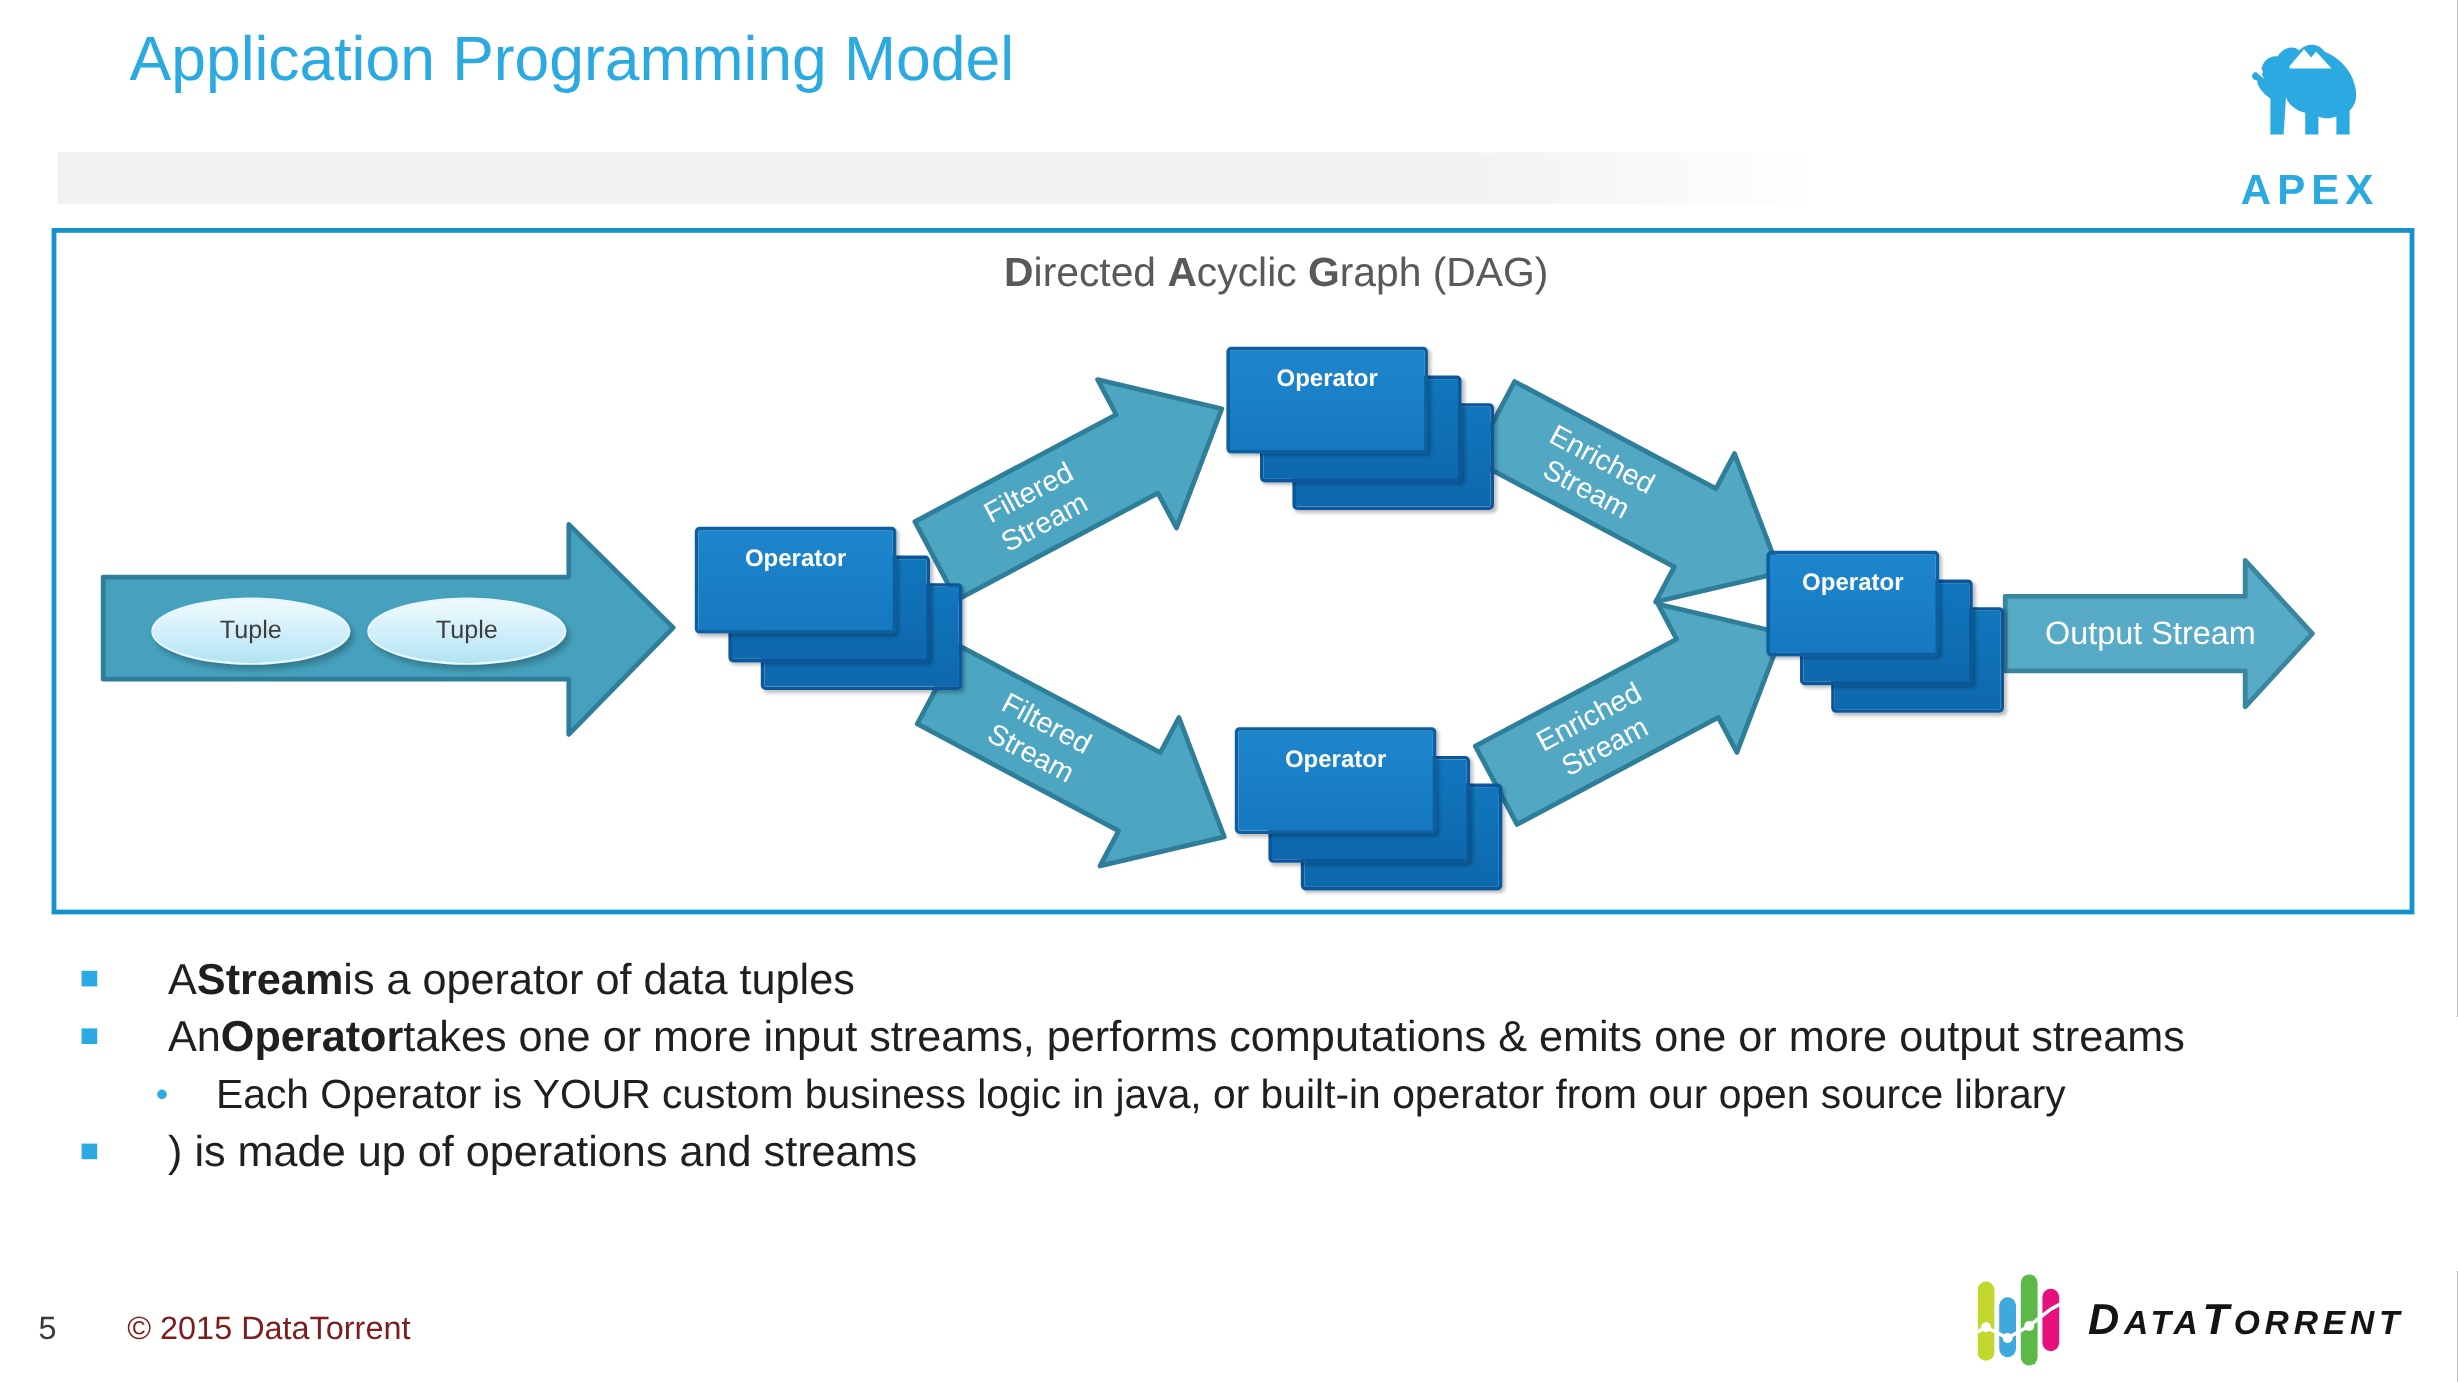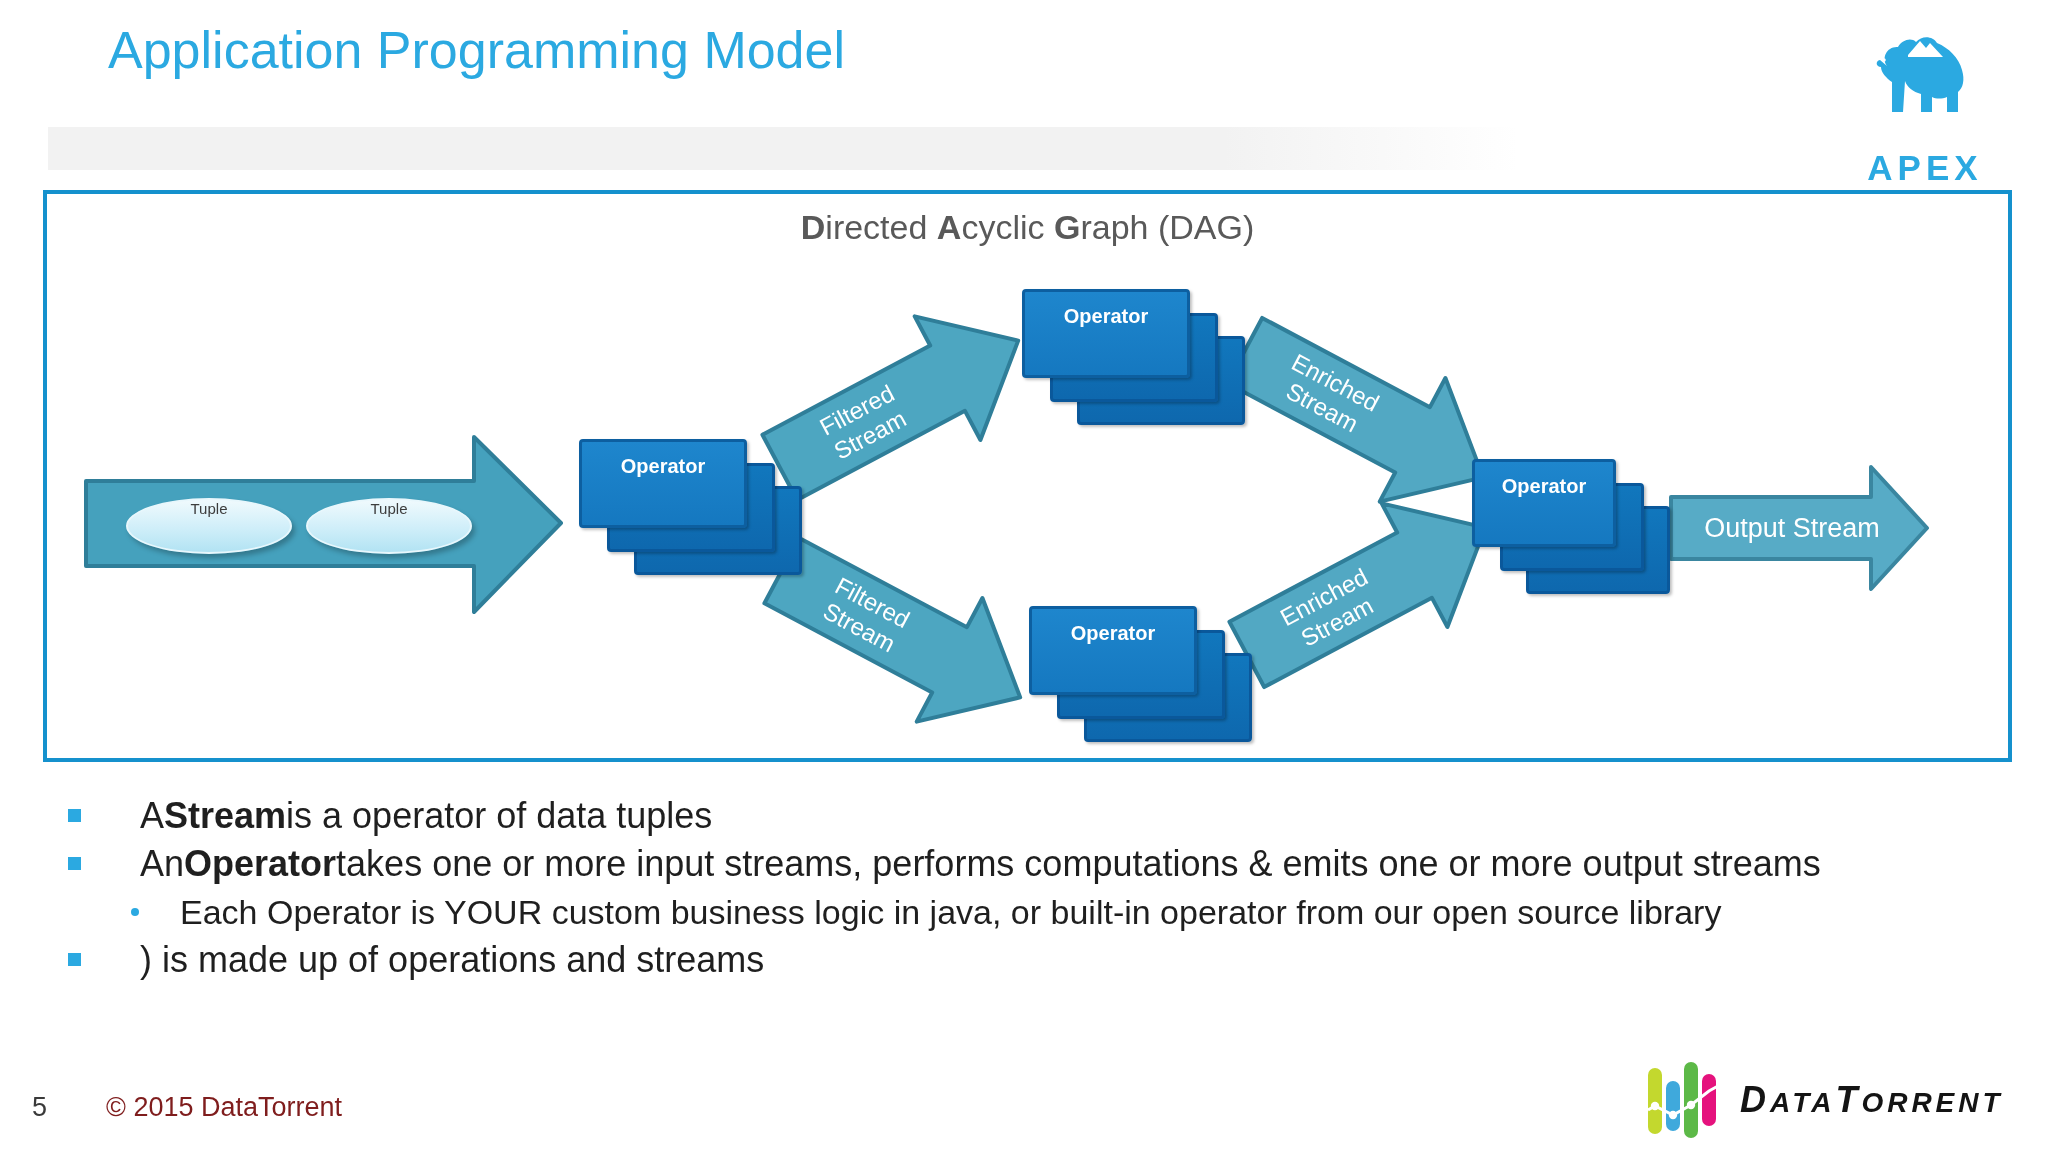--- a/index.html
+++ b/index.html
@@ -6,35 +6,35 @@
   .slide{
     position:relative;width:2048px;height:1152px;background:#ffffff;overflow:hidden;
     font-family:"Liberation Sans","DejaVu Sans",sans-serif;
   }
   
   .title-underlay{position:absolute;left:48px;top:127px;width:1470px;height:43px;
     background:linear-gradient(to right,#f2f2f2 80%,rgba(242,242,242,0));}
   .slide-title{position:absolute;left:108px;top:20px;margin:0;
     font-size:52px;font-weight:400;letter-spacing:0px;color:#2BA9E1;white-space:nowrap;}
   .apex-logo{position:absolute;left:1862px;top:30px;width:126px;text-align:center;}
-  .apex-text{display:block;margin-top:18px;font-size:35px;font-weight:700;letter-spacing:5px;color:#2BA9E1;}
+  .apex-text{display:block;margin-top:8px;font-size:35px;font-weight:700;letter-spacing:5px;color:#2BA9E1;}
   
   .dag-box{position:absolute;left:43px;top:190px;width:1961px;height:564px;
     border:4px solid #1591CD;background:#ffffff;}
   .dag-title{position:absolute;left:0;top:14px;width:100%;text-align:center;
-    font-size:34px;color:#595959;}
+    font-size:34px;color:#595959;padding-left:36px;}
   .dag-svg{position:absolute;left:0;top:0;}
   .arrow-label{fill:#ffffff;font-size:24px;text-anchor:middle;font-family:"Liberation Sans",sans-serif;}
   .output-label{fill:#ffffff;font-size:27px;text-anchor:middle;font-family:"Liberation Sans",sans-serif;}
   
   .tuple{position:absolute;width:162px;height:52px;border-radius:50%;
     background:linear-gradient(180deg,#f0fafd 0%,#cfeef9 55%,#b2e3f3 100%);
     border:2px solid #e8f7fc;box-shadow:3px 4px 5px rgba(0,0,0,0.25);
-    display:flex;align-items:flex-start;justify-content:center;
-    font-size:15px;color:#3d3d3d;}
+    display:flex;align-items:center;justify-content:center;
+    font-size:21px;color:#3d3d3d;}
   
   .op-stack{position:absolute;}
   .op-box{position:absolute;width:162px;height:83px;border-radius:4px;
     background:linear-gradient(180deg,#1177bd 0%,#0e68ae 100%);
     border:3px solid #0a589b;box-shadow:2px 2px 3px rgba(0,0,0,0.25);}
   .op-box.front{background:linear-gradient(180deg,#1e86cd 0%,#1578c0 100%);
     border:3px solid #0d5fa0;color:#ffffff;font-weight:bold;font-size:20px;
     text-align:center;padding-top:13px;box-sizing:content-box;height:70px;}
   .op-stack.small .op-box{width:138px;height:82px;}
   .op-stack.small .op-box.front{height:69px;}

